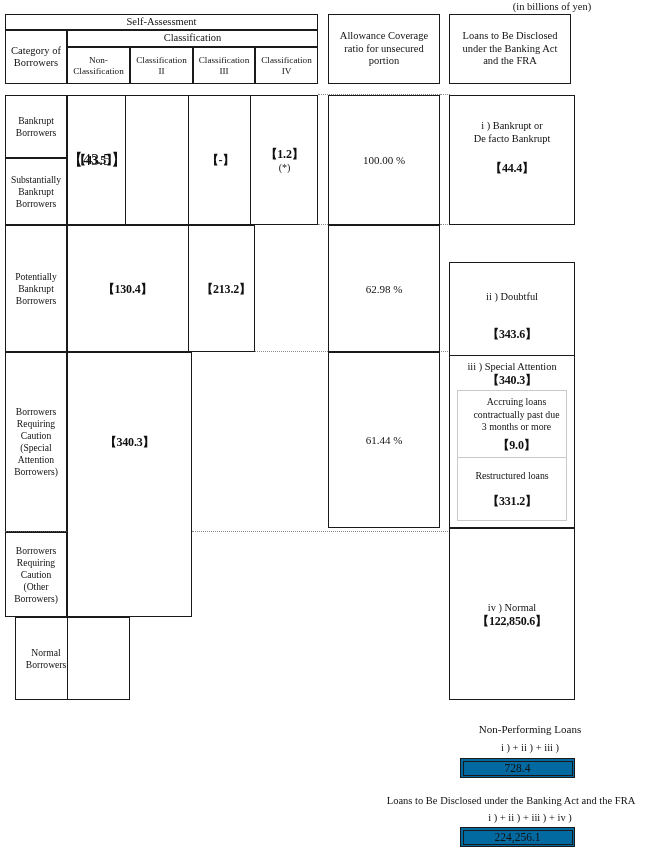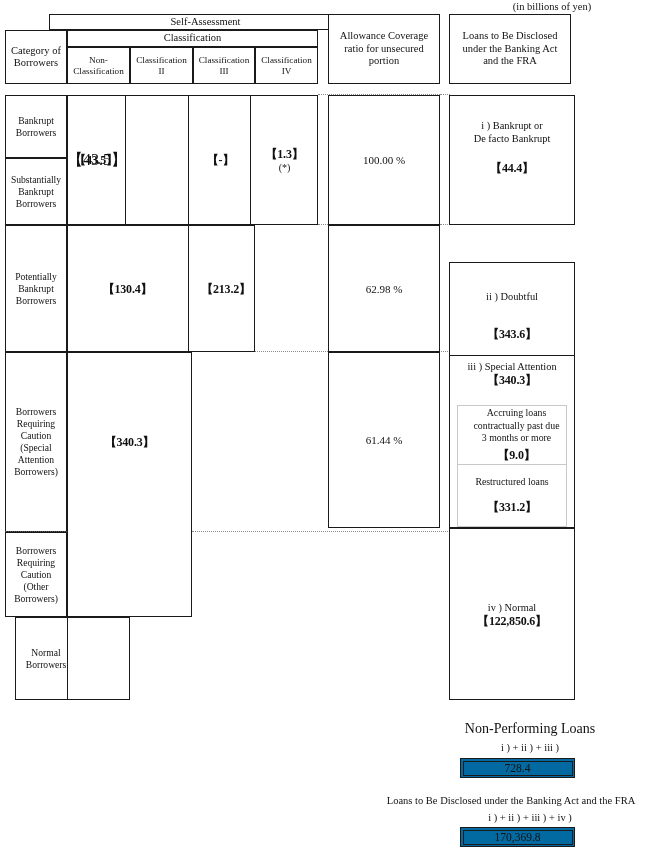--- a/index.html
+++ b/index.html
@@ -37,21 +37,21 @@
   .hdr-txt { font-size: 10.5px; line-height: 12.5px; }
   .hdr-sm  { font-size: 9.2px; line-height: 11px; }
   .cat-txt { font-size: 9.6px; line-height: 12px; }
   .val-txt { font-size: 12px; font-weight: bold; line-height: 14px; letter-spacing: -0.2px; }
   .pct-txt { font-size: 11px; line-height: 14px; }
   .lbl-txt { font-size: 10.4px; line-height: 13px; }
   .sub-txt { font-size: 9.8px; line-height: 12.4px; }
   .star-txt{ font-size: 10px; line-height: 13px; }
 
   
-  #hdr-self  { left: 5px;   top: 14px;  width: 313px; height: 16px; margin-left: 44px; }
+  #hdr-self  { left: 5px;   top: 14px;  width: 313px; height: 16px; }
   #hdr-cat   { left: 5px;   top: 30px;  width: 62px;  height: 54px; }
   #hdr-class { left: 67px;  top: 30px;  width: 251px; height: 17px; }
   #hdr-c0    { left: 67px;  top: 47px;  width: 63px;  height: 37px; }
   #hdr-c2    { left: 130px; top: 47px;  width: 63px;  height: 37px; }
   #hdr-c3    { left: 193px; top: 47px;  width: 62px;  height: 37px; }
   #hdr-c4    { left: 255px; top: 47px;  width: 63px;  height: 37px; }
   #hdr-allow { left: 328px; top: 14px;  width: 112px; height: 70px; }
   #hdr-loans { left: 449px; top: 14px;  width: 122px; height: 70px; }
 
   
@@ -105,26 +105,26 @@
     border: 1px solid #c9c9c9;
     width: 110px;
     box-sizing: border-box;
     display: flex;
     flex-direction: column;
     align-items: center;
     justify-content: center;
     text-align: center;
     background: #fff;
   }
-  #sub-accruing { height: 60px; margin-top: 18px; padding-left: 9px; }
+  #sub-accruing { height: 68px; margin-top: 3px; padding-left: 9px; }
   #sub-restruct { height: 63px; border-top: none; }
 
   
   #npl-title { left: 430px; top: 722px; width: 200px; height: 14px;
-               font-size: 14px; text-align: center; line-height: 14px; }
+               font-size: 11px; text-align: center; line-height: 14px; }
   #npl-formula { left: 430px; top: 740px; width: 200px; height: 15px;
                font-size: 10.5px; text-align: center; line-height: 15px; }
   #npl-box   { left: 460px; top: 758px; width: 115px; height: 20px; }
 
   #fra-title { left: 370px; top: 794px; width: 282px; height: 14px;
                font-size: 10.5px; text-align: center; line-height: 14px; }
   #fra-formula { left: 430px; top: 810px; width: 200px; height: 15px;
                font-size: 10.5px; text-align: center; line-height: 15px; }
   #fra-box   { left: 460px; top: 827px; width: 115px; height: 20px; }
 
@@ -164,21 +164,21 @@
 <div class="abs box cellwrap cat-txt" id="cat-sa">Borrowers<br>Requiring<br>Caution<br>(Special<br>Attention<br>Borrowers)</div>
 <div class="abs box cellwrap cat-txt" id="cat-ob">Borrowers<br>Requiring<br>Caution<br>(Other<br>Borrowers)</div>
 <div class="abs box cellwrap cat-txt" id="cat-nb">Normal<br>Borrowers</div>
 <div class="abs" id="caution-dotted"></div>
 
 <div class="abs box" id="blk-r1">
   <div class="c" style="left:0px;width:58px;">【43.5】</div>
   <div class="c" style="left:58px;width:63px;"></div>
   <div class="c val-txt" style="left:121px;width:63px;">【-】</div>
   <div class="c" style="left:184px;width:65px;">
-    <div class="val-txt">【1.3】</div>
+    <div class="val-txt">【1.2】</div>
     <div class="star-txt">(*)</div>
   </div>
 </div>
 <div class="abs" id="r1-div1"></div>
 <div class="abs" id="r1-div2"></div>
 <div class="abs" id="r1-div3"></div>
 <div class="abs val-txt" style="left:67px;top:95px;width:58px;height:130px;display:flex;align-items:center;justify-content:center;">【43.5】</div>
 
 <div class="abs box" id="blk-r2"></div>
 <div class="abs" id="r2-div"></div>
@@ -231,14 +231,14 @@
 
 <div class="abs" id="npl-title">Non-Performing Loans</div>
 <div class="abs" id="npl-formula">i ) + ii ) + iii )</div>
 <div class="abs dbl-box" id="npl-box">
   <div class="inner">728.4</div>
 </div>
 
 <div class="abs" id="fra-title">Loans to Be Disclosed under the Banking Act and the FRA</div>
 <div class="abs" id="fra-formula">i ) + ii ) + iii ) + iv )</div>
 <div class="abs dbl-box" id="fra-box">
-  <div class="inner">170,369.8</div>
+  <div class="inner">224,256.1</div>
 </div>
 
 </body></html>

